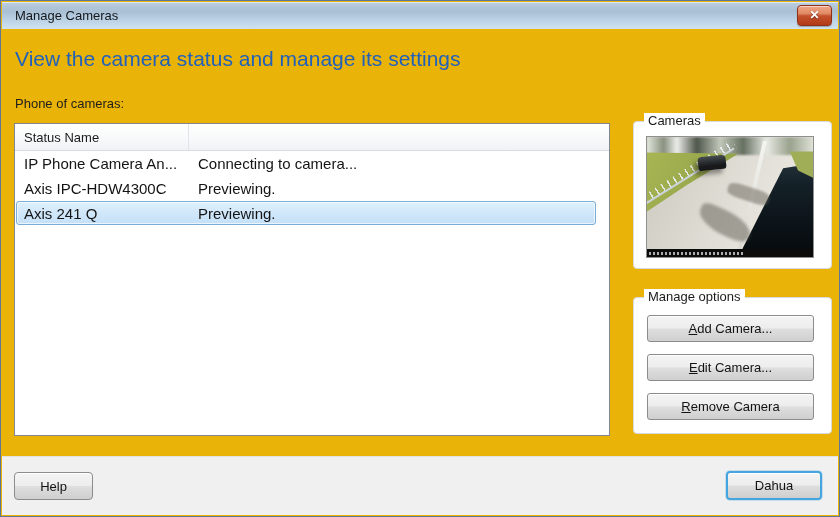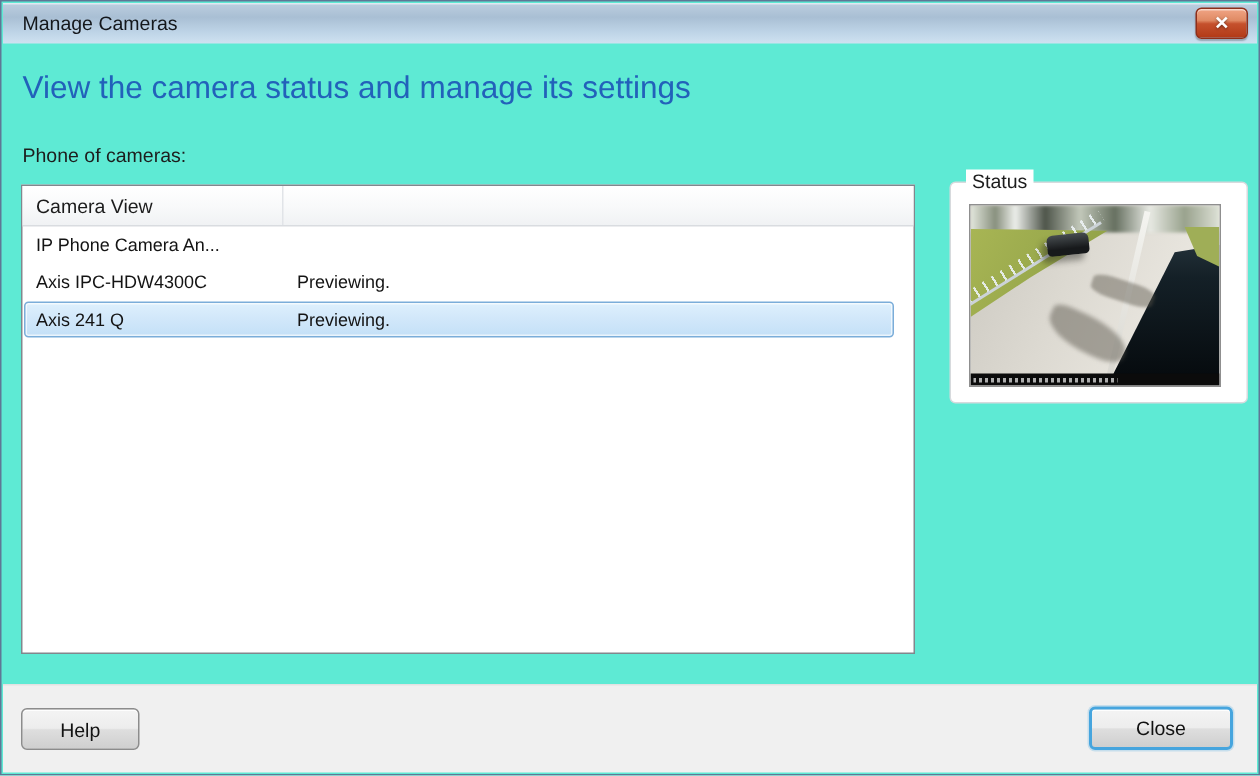--- a/index.html
+++ b/index.html
@@ -6,21 +6,21 @@
   html,body { width:840px; height:517px; }
   body {
     font-family:"Liberation Sans", sans-serif;
     background:#fff;
     position:relative;
     overflow:hidden;
   }
   .window {
     position:absolute; inset:0;
     border:1px solid #5f7795;
-    background:#5eead4;
+    background:#eab308;
   }
   
   .titlebar {
     position:absolute; top:1px; left:1px; right:1px; height:27px;
     background:linear-gradient(180deg,#bccedf 0%,#a9bfd4 35%,#bdd3e6 70%,#cfe2f1 100%);
     box-shadow:inset 0 1px 0 rgba(255,255,255,.55);
   }
   .title-text {
     position:absolute; left:13px; top:6px;
     font-size:13px; color:#14171b;
@@ -56,21 +56,21 @@
   .lv-hcell {
     height:100%; padding:6px 0 0 9px;
     font-size:13px; color:#1c1c1c;
     border-right:1px solid #e1e4e8;
   }
   .hc1 { width:174px; }
   .hc2 { width:408px; }
   .hc-filler { flex:1; border-right:none; }
   .lv-row {
     position:relative; display:flex; height:25px;
-    font-size:12px; color:#141414; line-height:25px;
+    font-size:15px; color:#141414; line-height:25px;
     cursor:default;
   }
   .lv-row.selected::before {
     content:""; position:absolute; left:1px; right:13px; top:0; bottom:1px;
     border:1px solid #7badd9; border-radius:3px;
     background:linear-gradient(180deg,#def0fd 0%,#d2e8fa 45%,#c4e0f7 100%);
     box-shadow:inset 0 0 0 1px rgba(255,255,255,.65);
   }
   .lv-cell { position:relative; padding-left:9px; white-space:nowrap; overflow:hidden; }
   .rc1 { width:174px; }
@@ -190,54 +190,61 @@
       <span>✕</span>
     </div>
   </div>
 
   <div class="heading">View the camera status and manage its settings</div>
 
   <div class="list-label">Phone of cameras:</div>
 
   <div class="listview">
     <div class="lv-header">
-      <div class="lv-hcell hc1">Camera View</div>
+      <div class="lv-hcell hc1">Status Name</div>
       <div class="lv-hcell hc-filler"></div>
     </div>
     <div class="lv-row">
       <div class="lv-cell rc1">IP Phone Camera An...</div>
+      <div class="lv-cell rc2">Connecting to camera...</div>
     </div>
     <div class="lv-row">
       <div class="lv-cell rc1">Axis IPC-HDW4300C</div>
       <div class="lv-cell rc2">Previewing.</div>
     </div>
     <div class="lv-row selected">
       <div class="lv-cell rc1">Axis 241 Q</div>
       <div class="lv-cell rc2">Previewing.</div>
     </div>
   </div>
 
   <div class="groupbox preview-box">
-    <span class="group-label">Status</span>
+    <span class="group-label">Cameras</span>
     <div class="preview-img">
       <div class="pv pv-water"></div>
       <div class="pv pv-top"></div>
       <div class="pv pv-grass-left"></div>
       <div class="pv pv-grass-right"></div>
       <div class="pv pv-rail-right"></div>
       <div class="pv pv-posts"></div>
       <div class="pv pv-rail-left"></div>
       <div class="pv pv-car"></div>
       <div class="pv pv-shadow-mid"></div>
       <div class="pv pv-shadow-bot"></div>
       <div class="pv pv-bar">
         <div class="pv-bar-text"></div>
       </div>
     </div>
   </div>
 
+  <div class="groupbox manage-box">
+    <span class="group-label">Manage options</span>
+    <button class="win-btn manage-btn mb0"><span class="mn">A</span><span>dd Camera...</span></button>
+    <button class="win-btn manage-btn mb1"><span class="mn">E</span><span>dit Camera...</span></button>
+    <button class="win-btn manage-btn mb2"><span class="mn">R</span><span>emove Camera</span></button>
+  </div>
 
   <div class="footer">
     <button class="win-btn help-btn">Help</button>
-    <button class="win-btn close-footer-btn">Close</button>
+    <button class="win-btn close-footer-btn">Dahua</button>
   </div>
 
 </div>
 
 </body></html>

